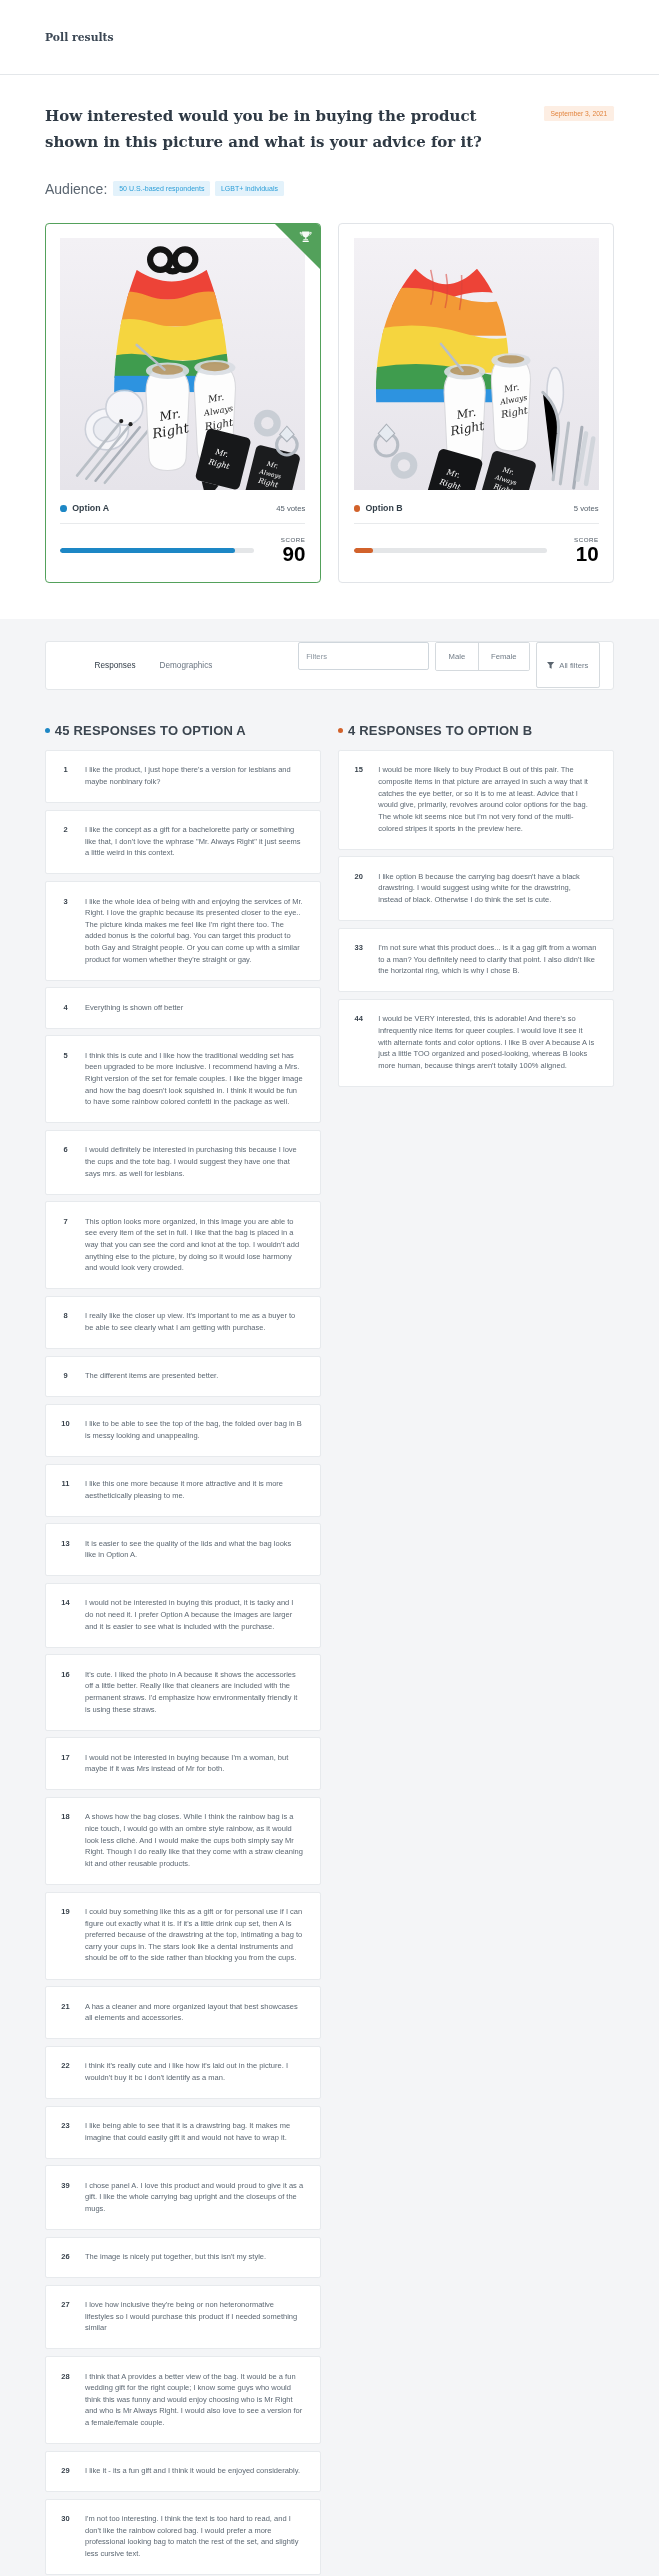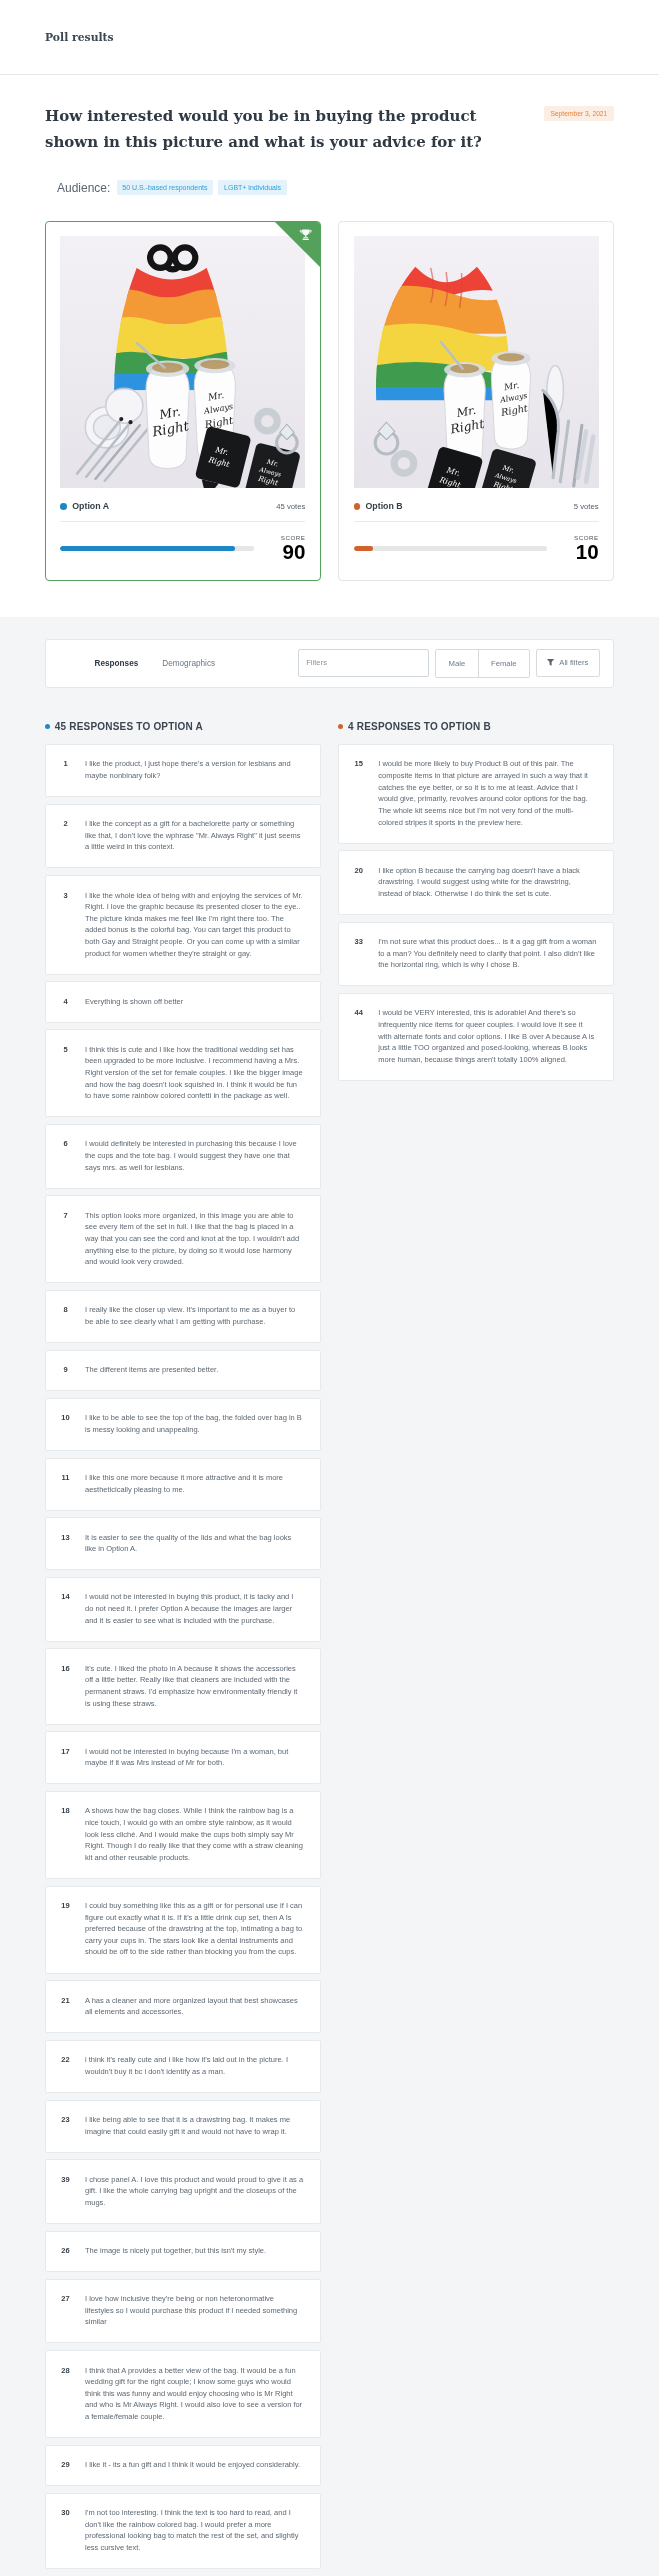--- a/index.html
+++ b/index.html
@@ -9,21 +9,21 @@
   
   .topbar { height:75px; display:flex; align-items:center; padding:0 45px; border-bottom:0.5px solid #e4e7ea; background:#fff; }
   .topbar h2 { font-family:"DejaVu Serif", serif; font-size:10.8px; font-weight:700; color:#3b4754; }
 
   
   .question-section { background:#fff; padding:28px 45px 36px; }
   .q-row { display:flex; justify-content:space-between; align-items:flex-start; }
   .q-title { font-family:"DejaVu Serif", serif; font-size:15px; line-height:1.75; font-weight:700; color:#2f3a45; max-width:453px; }
   .date-badge { background:#fdeee3; color:#e2853f; font-size:6.7px; padding:4.1px 6.7px; border-radius:1.5px; white-space:nowrap; margin-top:3.1px; }
   .audience-row { margin-top:25px; display:flex; align-items:center; }
-  .audience-label { font-size:12px; color:#5a6570; margin-right:6.2px;margin-left:12px; }
+  .audience-label { font-size:14px; color:#5a6570; margin-right:6.2px; }
   .chip { background:#e3f2fb; color:#2e9fd8; font-size:7px; padding:3.6px 5.7px; border-radius:1.5px; margin-right:5.2px; }
 
   
   .options-grid { margin-top:26px; display:grid; grid-template-columns:1fr 1fr; gap:17.5px; }
   .option-card { position:relative; background:#fff; border:0.5px solid #e1e4e8; border-radius:4.1px; padding:14.4px 14.4px 16.5px; overflow:hidden; }
   .option-card.winner { border:1px solid var(--green,#53a15b); }
   .ribbon { position:absolute; top:0; right:0; width:0; height:0; border-top:45px solid var(--green,#53a15b); border-left:45px solid transparent; }
   .trophy { position:absolute; top:6.2px; right:7.2px; }
   .image-box { background:#edebf0; height:252px; display:block; width:100%; }
   .opt-row { margin-top:13.4px; display:flex; align-items:center; }
@@ -40,34 +40,34 @@
   .fill-b { background:var(--option_b,#d2622b); }
   .score-block { text-align:right; min-width:36px; }
   .score-caption { font-size:6.2px; letter-spacing:0.5px; color:#4a5560; }
   .score-value { font-size:20.6px; color:#000000; line-height:1.1; font-weight:700; }
 
   
   .gray-zone { background:#f4f5f7; padding:21.6px 45px 0; }
   .toolbar-card { background:#fff; border:0.5px solid #e4e7ea; border-radius:3.1px; height:49px; display:flex; align-items:center; padding:0 13.4px 0 21.6px; }
   .tabs { display:flex; gap:24px; }
   .tab { font-size:8.2px; color:#6b7682; cursor:pointer; background:none; border:none; font-family:inherit; }
-  .tab.active { color:#2f3a45; font-weight:700;padding-left:27px; }
+  .tab.active { color:#2f3a45; font-weight:400;padding-left:27px; }
   .toolbar-right { margin-left:auto; display:flex; align-items:flex-start; gap:6.2px; }
   .filters-input { width:131px; height:28px; border:0.5px solid #cfd6dc; border-radius:2.1px; padding:0 7.2px; font-size:7.7px; color:#3d4852; font-family:inherit; }
   .filters-input::placeholder { color:#8a949e; }
   .segmented { display:flex; border:0.5px solid #d5dade; border-radius:2.1px; overflow:hidden; }
   .seg-btn { height:27px; padding:0 12.4px; background:#fff; border:none; font-size:7.7px; color:#707b86; font-family:inherit; cursor:pointer; }
   .seg-btn + .seg-btn { border-left:0.5px solid #d5dade; }
-  .allfilters-btn { height:28px; border:0.5px solid #d5dade; border-radius:2.1px; background:#fff; padding:0 10.3px; font-size:7.7px; color:#707b86; font-family:inherit; display:flex; align-items:center; gap:4.6px; cursor:pointer; }
+  .allfilters-btn { height:46px; border:0.5px solid #d5dade; border-radius:2.1px; background:#fff; padding:0 10.3px; font-size:7.7px; color:#707b86; font-family:inherit; display:flex; align-items:center; gap:4.6px; cursor:pointer; }
 
   
   .responses-grid { margin-top:33px; display:grid; grid-template-columns:1fr 1fr; gap:17.5px; align-items:start; }
   .col-header { display:flex; align-items:center; margin-bottom:12.4px; }
   .col-header .hdot { width:5.2px; height:5.2px; border-radius:50%; margin-right:4.6px; }
-  .col-header span { font-size:10px; font-weight:700; color:#3c4650; letter-spacing:0.2px; }
+  .col-header span { font-size:13px; font-weight:700; color:#3c4650; letter-spacing:0.2px; }
   .response-card { background:#fff; border:0.5px solid #e7eaed; border-radius:2.1px; display:flex; padding:13.4px 16.5px 14.4px 0; margin-bottom:6.7px; }
   .resp-num { flex:none; width:39px; text-align:center; font-size:7.5px; font-weight:700; color:#38424c; padding-top:1px; }
   .resp-text { flex:1; font-size:7.5px; line-height:1.55; color:#5d6873; }
 
   svg text.script { font-family:"DejaVu Serif", serif; font-style:italic; }
 </style>
 </head>
 <body>
 
 <div class="page">

